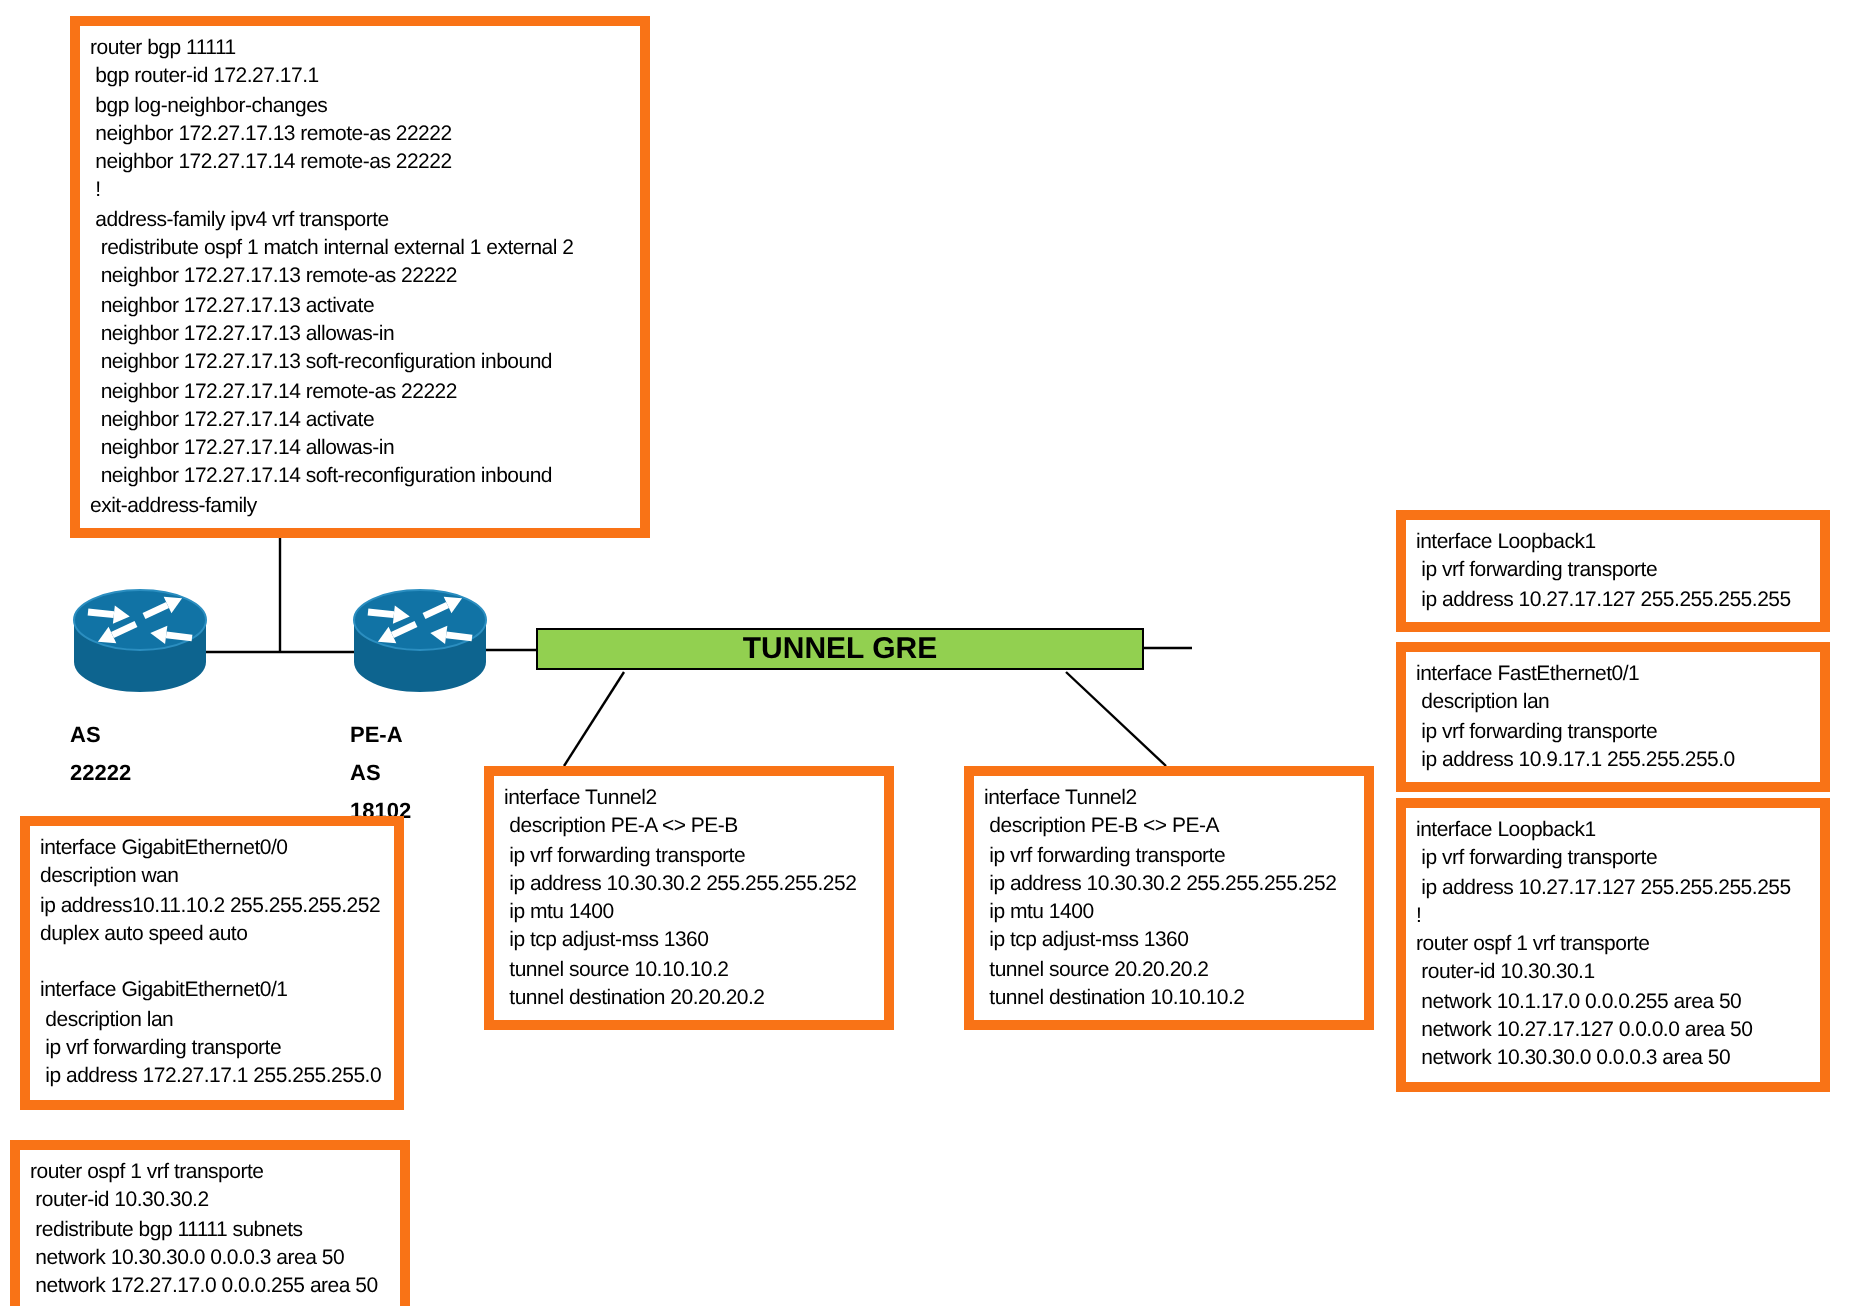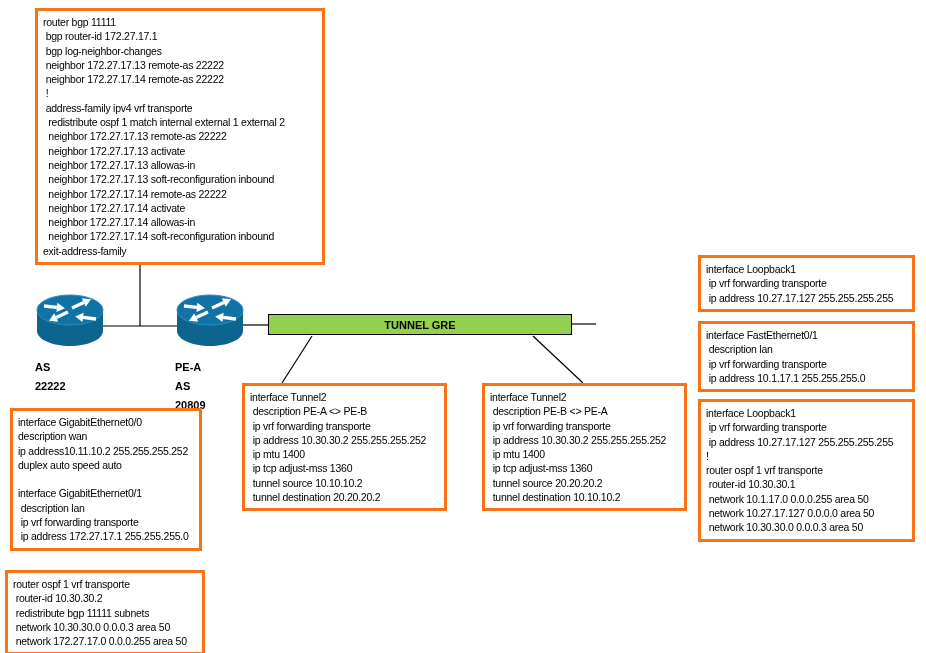--- a/index.html
+++ b/index.html
@@ -9,35 +9,35 @@
     --tunnel-green:#92d050;
     --line:#000000;
   }
   html,body{margin:0;padding:0;background:#fff;}
   #canvas{
     position:relative;width:926px;height:653px;background:#ffffff;
     font-family:"Liberation Sans",sans-serif;overflow:hidden;
   }
   .cfg{
     position:absolute;box-sizing:border-box;background:#fff;
-    border:3px solid #f97316;padding:4px 5px;
+    border:5px solid #f97316;padding:4px 5px;
     font-size:10.5px;line-height:14.3px;letter-spacing:-0.25px;
     white-space:pre;color:#000;
   }
   #lines{position:absolute;left:0;top:0;}
   .router{position:absolute;width:70px;text-align:left;}
   .router-label{
     margin-top:3px;font-size:11px;font-weight:bold;line-height:19px;
     white-space:pre;color:#000;
   }
   #tunnel-bar{
     position:absolute;left:268px;top:314px;width:304px;height:21px;
     box-sizing:border-box;background:var(--tunnel-green);
     border:1.5px solid #000;display:flex;align-items:center;justify-content:center;
-    font-size:11px;font-weight:bold;color:#000;
+    font-size:15px;font-weight:bold;color:#000;
   }
 </style>
 </head>
 <body>
 
 <div id="canvas">
 
   <svg id="lines" width="926" height="653">
     <g stroke="#000" stroke-width="1.2">
       <line x1="140" y1="253" x2="140" y2="326"></line>
@@ -98,21 +98,21 @@
             <polygon points="13,-4.6 21,0 13,4.6"></polygon>
           </g>
         <g transform="translate(61,26) rotate(187)">
             <rect x="0" y="-1.7" width="13" height="3.4"></rect>
             <polygon points="13,-4.6 21,0 13,4.6"></polygon>
           </g>
       </g>
     </svg>
     <div class="router-label">PE-A
 AS
-20809</div>
+18102</div>
   </div>
 
 
   <div class="cfg" style="left:35px;top:8px;width:290px;">router bgp 11111
  bgp router-id 172.27.17.1
  bgp log-neighbor-changes
  neighbor 172.27.17.13 remote-as 22222
  neighbor 172.27.17.14 remote-as 22222
  !
  address-family ipv4 vrf transporte
@@ -161,21 +161,21 @@
  tunnel source 20.20.20.2
  tunnel destination 10.10.10.2</div>
 
   <div class="cfg" style="left:698px;top:255px;width:217px;">interface Loopback1
  ip vrf forwarding transporte
  ip address 10.27.17.127 255.255.255.255</div>
 
   <div class="cfg" style="left:698px;top:321px;width:217px;">interface FastEthernet0/1
  description lan
  ip vrf forwarding transporte
- ip address 10.1.17.1 255.255.255.0</div>
+ ip address 10.9.17.1 255.255.255.0</div>
 
   <div class="cfg" style="left:698px;top:399px;width:217px;">interface Loopback1
  ip vrf forwarding transporte
  ip address 10.27.17.127 255.255.255.255
 !
 router ospf 1 vrf transporte
  router-id 10.30.30.1
  network 10.1.17.0 0.0.0.255 area 50
  network 10.27.17.127 0.0.0.0 area 50
  network 10.30.30.0 0.0.0.3 area 50</div>

